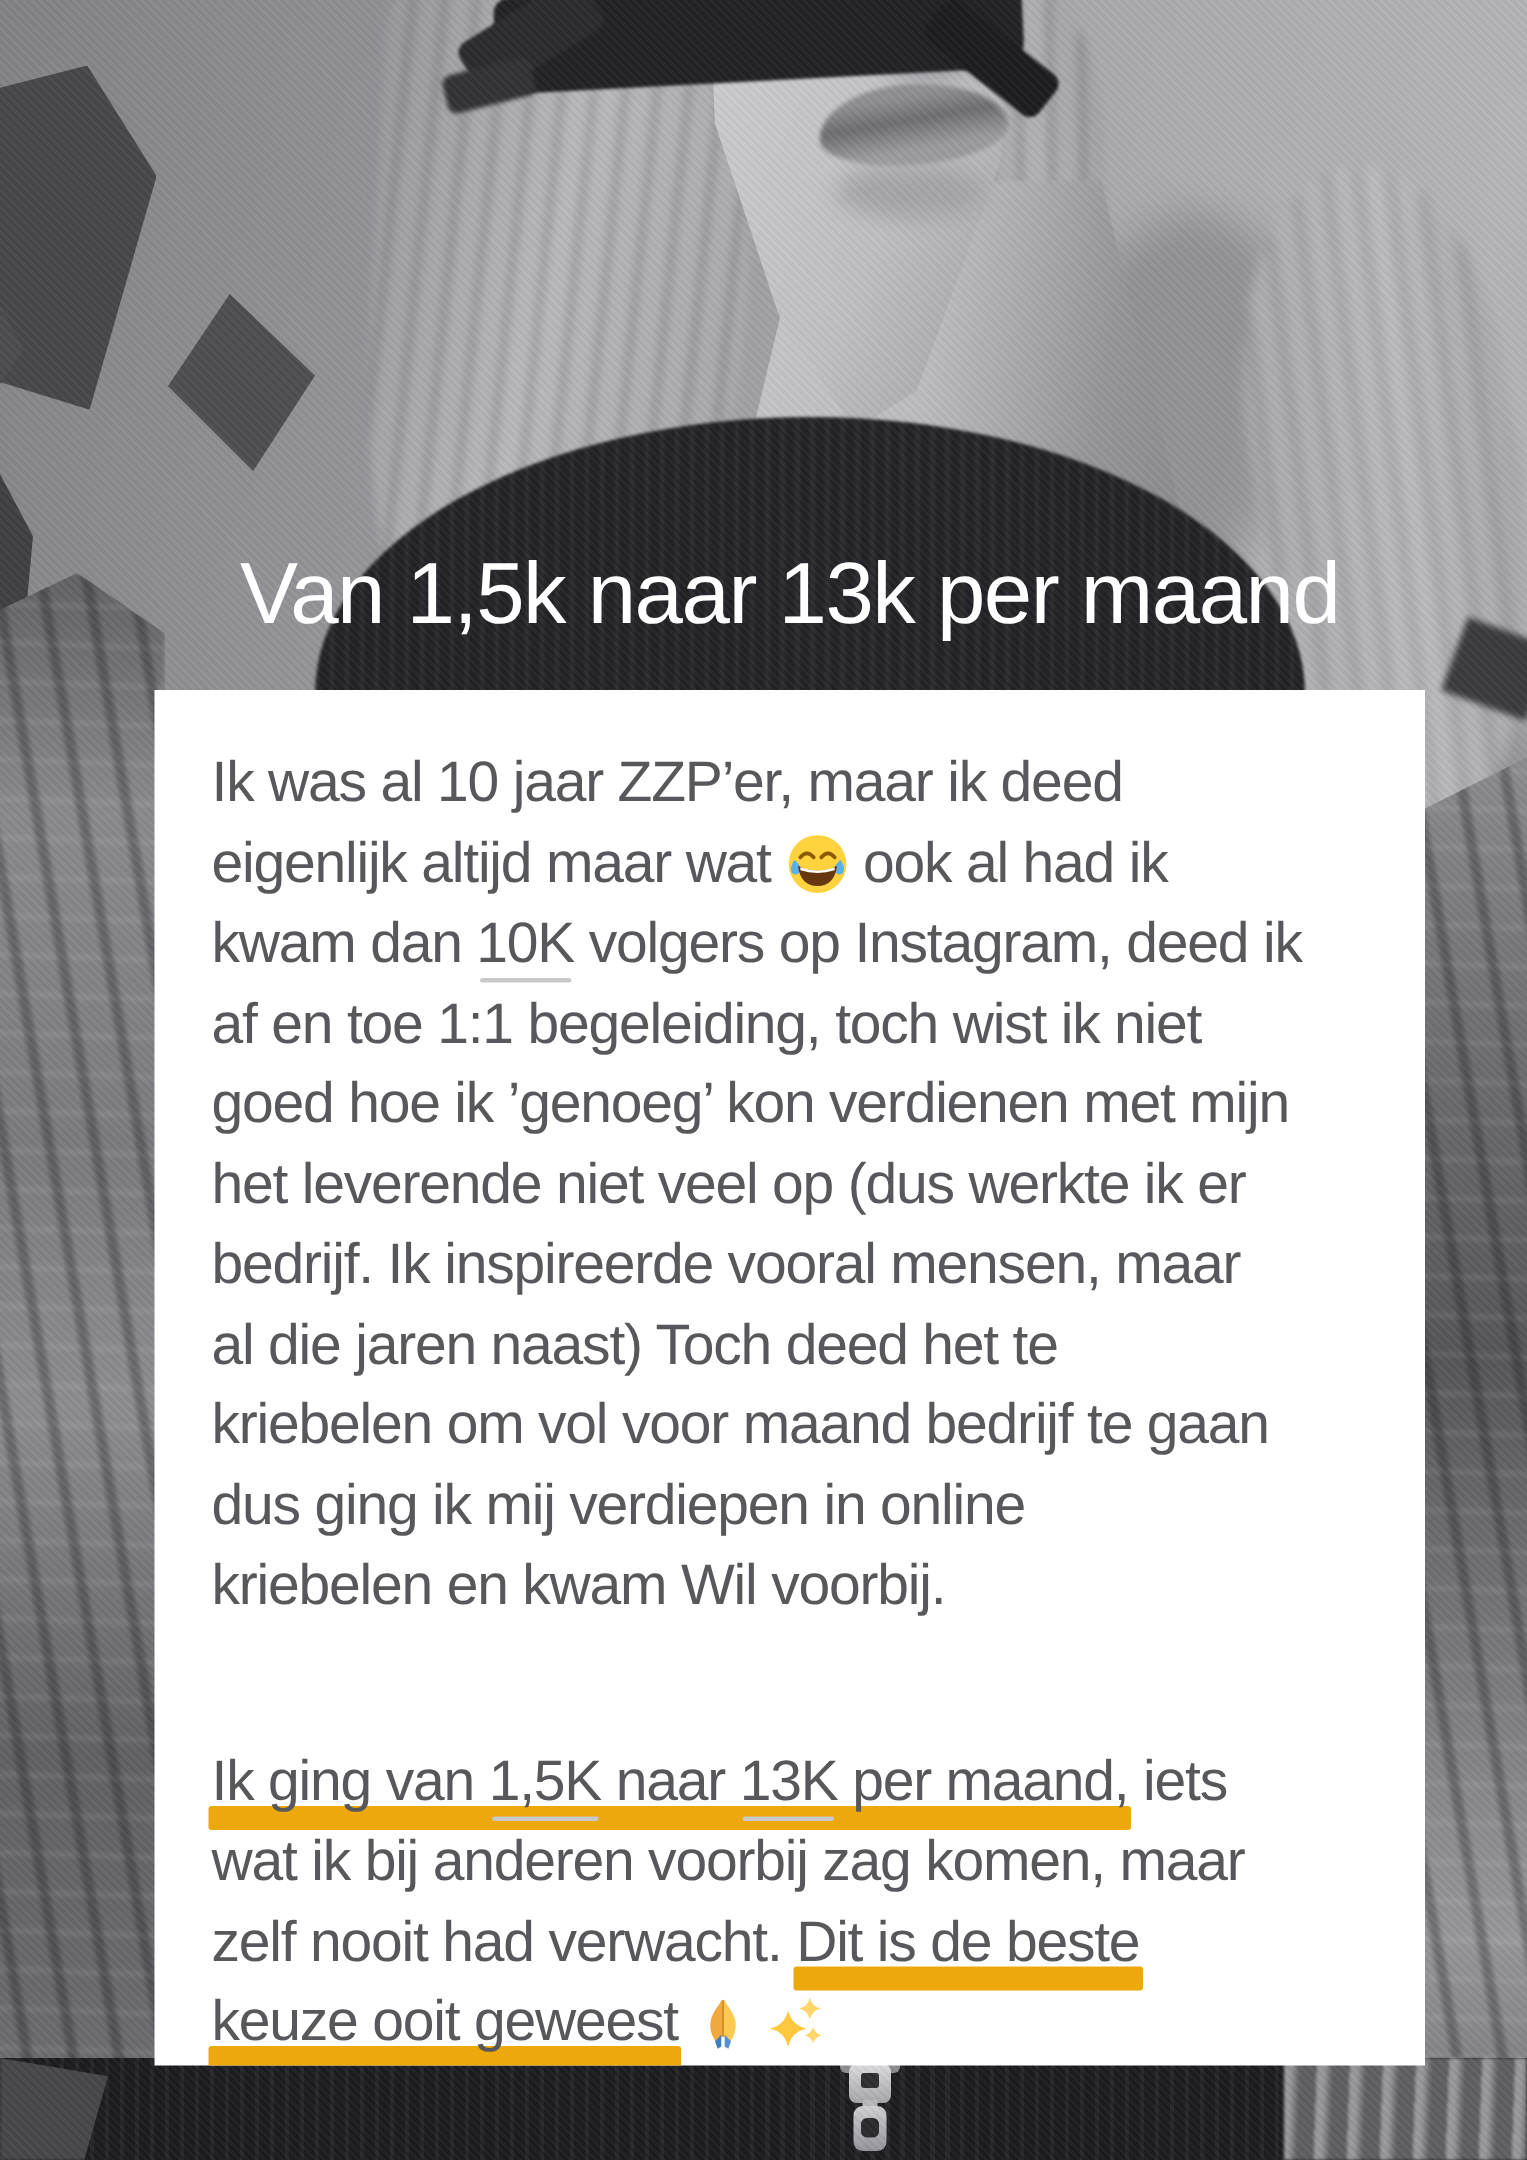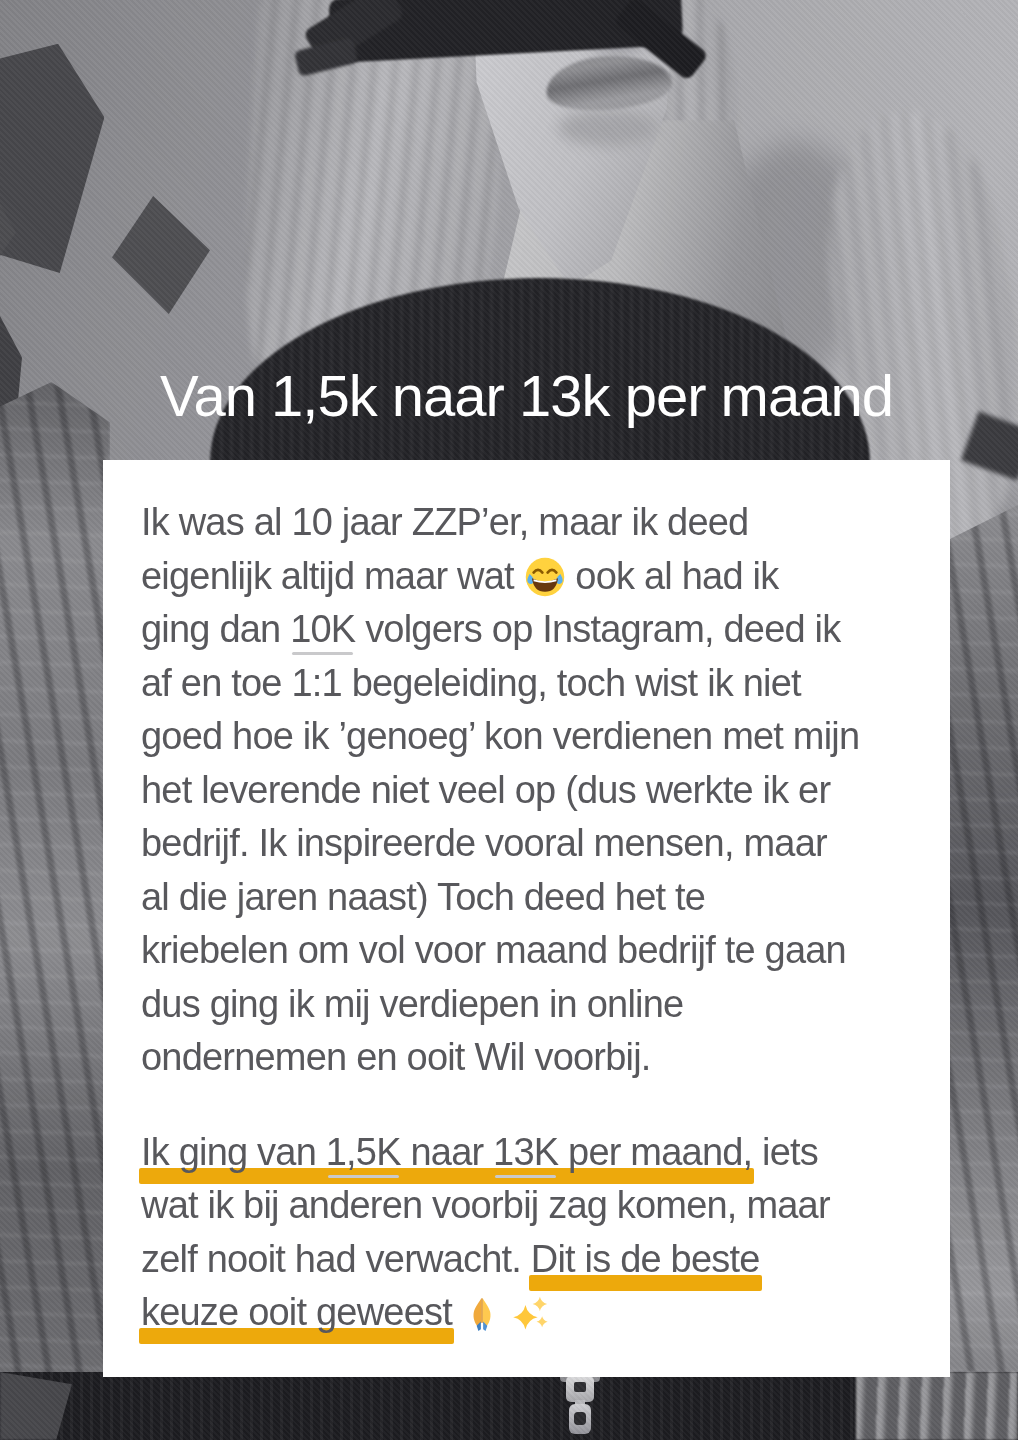--- a/index.html
+++ b/index.html
@@ -93,21 +93,21 @@
   .zip-hole{left:574px;top:1412px;width:12px;height:13px;background:#2a2a2e;border-radius:4px;}
   
   .title{position:absolute;left:103px;top:364px;width:847px;margin:0;text-align:center;
     color:var(--title-color,#fff);
     font-weight:500;font-size:58px;line-height:1.1;letter-spacing:-1px;}
   
   .card{position:absolute;left:103px;top:460px;width:847px;height:917px;
     background:var(--card-bg,#fff);box-sizing:border-box;padding:36px 38px 0;overflow:hidden;}
   .card-text{font-size:38px;line-height:53.5px;letter-spacing:-0.8px;
     color:var(--text-color,#58585c);}
-  .paragraph + .paragraph{margin-top:41px;}
+  .paragraph + .paragraph{margin-top:77px;}
   .line{white-space:pre;position:relative;z-index:0;}
   .seg{position:relative;}
   .seg.m::after{content:"";position:absolute;left:-2px;right:-2px;bottom:-11px;height:16px;
     background:var(--marker-color,#EDA90C);z-index:-1;border-radius:2px;}
   .seg.u::before{content:"";position:absolute;left:2px;right:2px;bottom:-5px;height:3px;
     background:var(--thin-underline,#c9c9cb);border-radius:2px;}
   .emoji{display:inline-block;vertical-align:-9px;line-height:0;}
   .emoji svg{display:block;}
 </style>
 </head>
@@ -157,29 +157,29 @@
           <div class="line"><span class="seg">Ik was al 10 jaar ZZP’er, maar ik deed</span></div>
           <div class="line"><span class="seg">eigenlijk altijd maar wat </span><span class="emoji"><svg viewBox="0 0 36 36" width="42" height="42">
                 <circle cx="18" cy="18" r="16.5" fill="#FFD23E"></circle>
                 <path d="M8.2 14.2 Q12 9.6 15.8 14.2" stroke="#8a5a00" stroke-width="2.2" fill="none" stroke-linecap="round"></path>
                 <path d="M20.2 14.2 Q24 9.6 27.8 14.2" stroke="#8a5a00" stroke-width="2.2" fill="none" stroke-linecap="round"></path>
                 <path d="M4.8 15.5 C3 18.8 2.2 21 3.4 22.8 C4.6 24.6 7.4 24.2 8.2 22.2 C9 20.2 7.4 17.6 4.8 15.5Z" fill="#5BB0EE"></path>
                 <path d="M31.2 15.5 C33 18.8 33.8 21 32.6 22.8 C31.4 24.6 28.6 24.2 27.8 22.2 C27 20.2 28.6 17.6 31.2 15.5Z" fill="#5BB0EE"></path>
                 <path d="M6.8 19 Q18 24.6 29.2 19 Q27.6 30.6 18 30.6 Q8.4 30.6 6.8 19Z" fill="#67380F"></path>
                 <path d="M8.2 19.9 Q18 23.4 27.8 19.9 L27.8 21.6 Q18 24.6 8.2 21.6Z" fill="#FFFFFF"></path>
               </svg></span><span class="seg"> ook al had ik</span></div>
-          <div class="line"><span class="seg">ging dan </span><span class="seg u">10K</span><span class="seg"> volgers op Instagram, deed ik</span></div>
+          <div class="line"><span class="seg">kwam dan </span><span class="seg u">10K</span><span class="seg"> volgers op Instagram, deed ik</span></div>
           <div class="line"><span class="seg">af en toe 1:1 begeleiding, toch wist ik niet</span></div>
           <div class="line"><span class="seg">goed hoe ik ’genoeg’ kon verdienen met mijn</span></div>
           <div class="line"><span class="seg">het leverende niet veel op (dus werkte ik er</span></div>
           <div class="line"><span class="seg">bedrijf. Ik inspireerde vooral mensen, maar</span></div>
           <div class="line"><span class="seg">al die jaren naast) Toch deed het te</span></div>
           <div class="line"><span class="seg">kriebelen om vol voor maand bedrijf te gaan</span></div>
           <div class="line"><span class="seg">dus ging ik mij verdiepen in online</span></div>
-          <div class="line"><span class="seg">ondernemen en ooit Wil voorbij.</span></div>
+          <div class="line"><span class="seg">kriebelen en kwam Wil voorbij.</span></div>
         </div>
         <div class="paragraph">
           <div class="line"><span class="seg m">Ik ging van </span><span class="seg m u">1,5K</span><span class="seg m"> naar </span><span class="seg m u">13K</span><span class="seg m"> per maand,</span><span class="seg"> iets</span></div>
           <div class="line"><span class="seg">wat ik bij anderen voorbij zag komen, maar</span></div>
           <div class="line"><span class="seg">zelf nooit had verwacht. </span><span class="seg m">Dit is de beste</span></div>
           <div class="line"><span class="seg m">keuze ooit geweest</span><span class="seg"> </span><span class="emoji"><svg viewBox="0 0 36 36" width="40" height="40">
                 <path d="M17.5 3.5 C14.8 8.5 11.6 11.5 10.6 16.5 C9.7 21.5 11.4 26.5 14.6 29.8 L17.5 25.5 Z" fill="#F0A93C"></path>
                 <path d="M18.5 3.5 C21.2 8.5 24.4 11.5 25.4 16.5 C26.3 21.5 24.6 26.5 21.4 29.8 L18.5 25.5 Z" fill="#FFC94F"></path>
                 <rect x="17.4" y="4" width="1.2" height="22" fill="#D98E26"></rect>
                 <path d="M13.2 28.6 L17 24.8 L17 31.8 L14.8 33.2Z" fill="#3E7FC1"></path>

